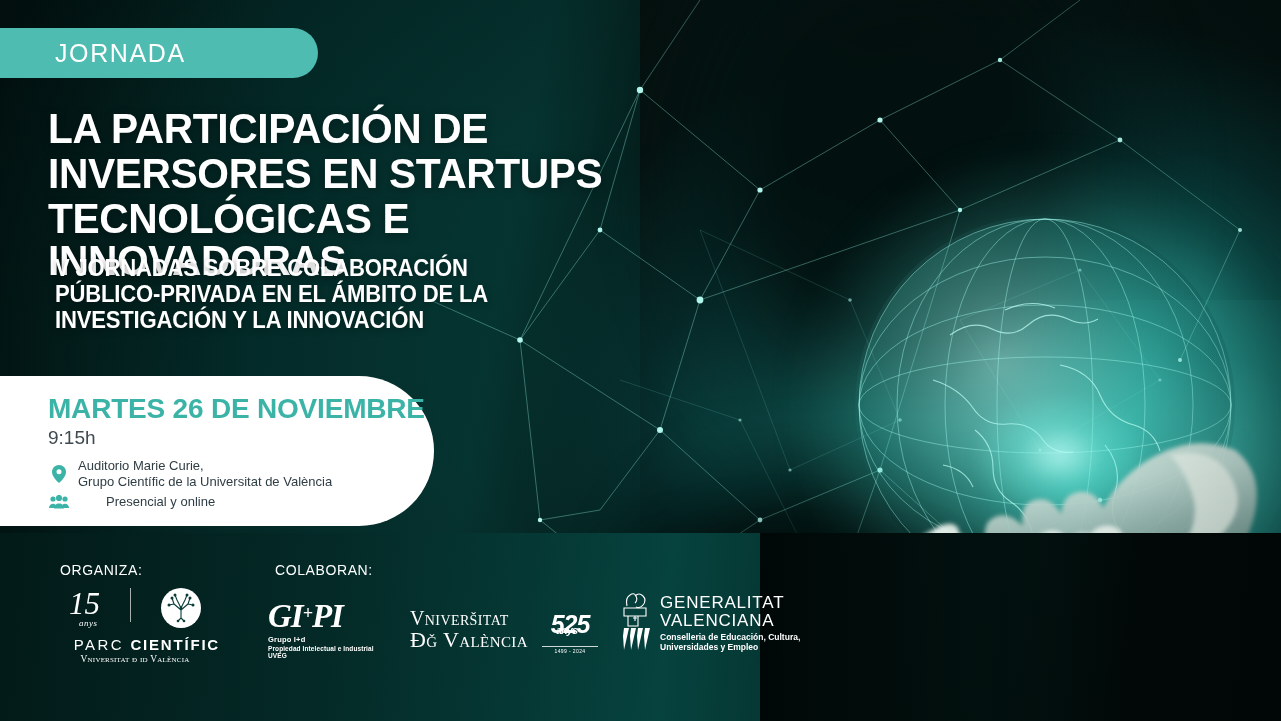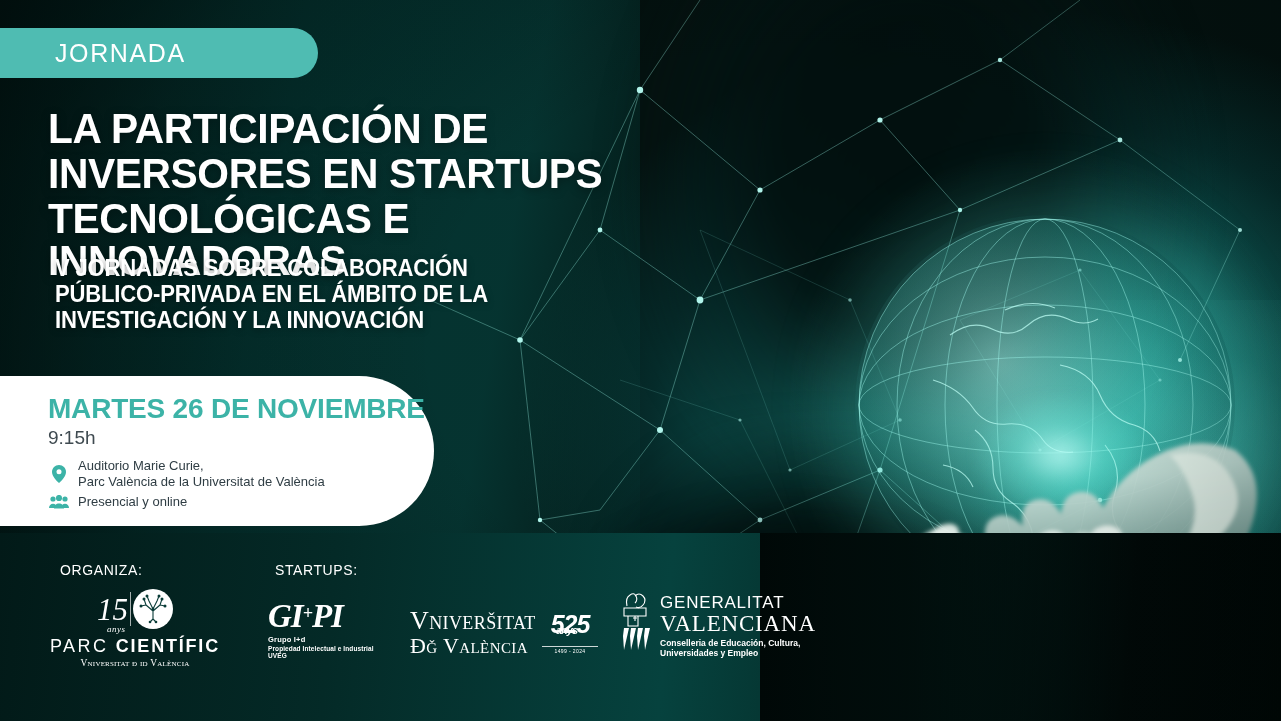--- a/index.html
+++ b/index.html
@@ -134,73 +134,73 @@
     color:#3cb3a7;font-size:28px;font-weight:700;letter-spacing:-.2px;
   }
   .panel .time{
     position:absolute;left:48px;top:51px;
     color:#3f4a50;font-size:19px;font-weight:400;
   }
   .row{position:absolute;display:flex;align-items:center;}
   .row .ic{width:22px;flex:0 0 22px;display:flex;justify-content:center;padding-top:1px;}
   .row .tx{color:#2f3d44;font-size:13px;line-height:1.22;font-weight:400;margin-left:8px;}
   .row-loc{left:48px;top:82px;}
-  .row-mod{left:48px;top:118px;}
+  .row-mod{left:48px;top:118px;gap:28px;}
 
   
   .footer{
     position:absolute;left:0;top:533px;width:1281px;height:188px;
     background:linear-gradient(95deg,#021a18 0%,#042a27 26%,#06423e 52%,#042521 74%,#010a09 88%,#000705 100%);
   }
   .footer-fade{
     position:absolute;left:760px;top:533px;width:521px;height:188px;
     background:linear-gradient(90deg, rgba(0,6,5,.96) 0%, rgba(0,6,5,.80) 28%, rgba(0,6,5,.45) 58%, rgba(0,6,5,.25) 100%);
   }
   .foot-label{
     position:absolute;color:#ffffff;font-size:14px;font-weight:400;letter-spacing:.6px;
   }
   .lbl-organiza{left:60px;top:562px;}
   .lbl-colaboran{left:275px;top:562px;}
 
   
   .logo-parc{position:absolute;left:50px;top:588px;width:170px;height:72px;color:#fff;}
-  .parc-top{position:relative;height:42px;display:flex;align-items:center;justify-content:center;gap:2px;}
+  .parc-top{position:relative;height:42px;display:flex;align-items:flex-start;justify-content:center;gap:30px;}
   .parc-15{font-family:"Liberation Serif",serif;font-style:italic;font-size:31px;line-height:1;position:relative;}
   .parc-15 .anys{position:absolute;left:10px;bottom:-9px;font-size:9px;font-style:italic;letter-spacing:.5px;}
   .parc-div{width:1px;height:34px;background:rgba(255,255,255,.65);}
   .parc-circ{width:40px;height:40px;border-radius:50%;background:#fff;position:relative;}
-  .parc-name{margin-top:6px;text-align:center;font-size:18px;letter-spacing:2.4px;}
+  .parc-name{margin-top:6px;text-align:right;font-size:15px;letter-spacing:2.4px;}
   .parc-name b{letter-spacing:1.8px;}
   .parc-sub{margin-top:1px;text-align:center;font-family:"Liberation Serif",serif;font-size:9.5px;letter-spacing:.2px;font-variant:small-caps;}
 
   
   .logo-gipi{position:absolute;left:268px;top:600px;width:120px;height:56px;color:#fff;}
   .gipi-mark{font-family:"Liberation Serif",serif;font-style:italic;font-weight:700;font-size:33px;line-height:1;letter-spacing:-1px;}
   .gipi-mark .plus{font-size:18px;vertical-align:8px;}
   .gipi-l1{font-size:7.5px;font-weight:700;margin-top:2px;letter-spacing:.2px;}
   .gipi-l2{font-size:6.5px;font-weight:700;margin-top:1px;letter-spacing:.1px;}
 
   
   .logo-uv{position:absolute;left:410px;top:608px;width:130px;color:#fff;
            font-family:"Liberation Serif",serif;font-variant:small-caps;line-height:1.0;}
-  .uv-l1{font-size:26px;letter-spacing:.4px;}
+  .uv-l1{font-size:20px;letter-spacing:.4px;}
   .uv-l2{font-size:22px;letter-spacing:.4px;margin-top:1px;}
 
   
   .logo-525{position:absolute;left:542px;top:612px;width:56px;color:#fff;text-align:center;}
   .n525{font-size:25px;font-weight:700;font-style:italic;letter-spacing:-1px;line-height:1;position:relative;}
   .n525 .anys{font-size:11px;font-style:italic;font-weight:700;position:absolute;left:14px;top:13px;}
   .y525{font-size:5px;letter-spacing:.4px;margin-top:9px;border-top:1px solid rgba(255,255,255,.8);padding-top:1px;}
 
   
   .logo-gva{position:absolute;left:618px;top:590px;width:200px;color:#fff;display:flex;gap:8px;}
   .gva-shield{width:34px;height:62px;flex:0 0 34px;position:relative;}
   .gva-txt{padding-top:4px;}
   .gva-l1{font-size:17px;font-weight:400;letter-spacing:.8px;line-height:1.05;}
-  .gva-l2{font-size:23px;font-weight:400;letter-spacing:.8px;line-height:1.05;font-family:Liberation Serif, serif;}
+  .gva-l2{font-size:17px;font-weight:400;letter-spacing:.8px;line-height:1.05;}
   .gva-l3{font-size:8.5px;font-weight:700;margin-top:2px;line-height:1.22;letter-spacing:0;}
 </style>
 </head>
 <body>
 
 <div id="poster">
 
   <div class="photo">
     <div class="bg-base"></div>
     <div class="darkleft"></div>
@@ -354,21 +354,21 @@
 
     <div class="row row-loc">
       <span class="ic">
         <svg width="14" height="18" viewBox="0 0 14 18">
           <path d="M7 0C3.1 0 0 3.1 0 7c0 5.2 7 11 7 11s7-5.8 7-11c0-3.9-3.1-7-7-7z" fill="#3cb3a7"></path>
           <circle cx="7" cy="6.8" r="2.5" fill="#ffffff"></circle>
         </svg>
       </span>
       <span class="tx">
         <span>Auditorio Marie Curie,</span><br>
-        <span>Parc València de la Universitat de València</span>
+        <span>Grupo Científic de la Universitat de València</span>
       </span>
     </div>
 
     <div class="row row-mod">
       <span class="ic">
         <svg width="20" height="14" viewBox="0 0 20 14">
           <circle cx="4" cy="4" r="2.6" fill="#3cb3a7"></circle>
           <circle cx="16" cy="4" r="2.6" fill="#3cb3a7"></circle>
           <circle cx="10" cy="3" r="3.1" fill="#3cb3a7"></circle>
           <path d="M0 13c0-2.6 1.8-4.3 4-4.3S8 10.4 8 13z" fill="#3cb3a7"></path>
@@ -377,21 +377,21 @@
         </svg>
       </span>
       <span class="tx">Presencial y online</span>
     </div>
   </div>
 
   <div class="footer"></div>
   <div class="footer-fade"></div>
 
   <div class="foot-label lbl-organiza">ORGANIZA:</div>
-  <div class="foot-label lbl-colaboran">STARTUPS:</div>
+  <div class="foot-label lbl-colaboran">COLABORAN:</div>
 
   <div class="logo-parc">
     <div class="parc-top">
       <div class="parc-15">
         <span>15</span>
         <span class="anys">anys</span>
       </div>
       <div class="parc-div"></div>
       <div class="parc-circ">
         <svg viewBox="0 0 40 40" width="40" height="40">

